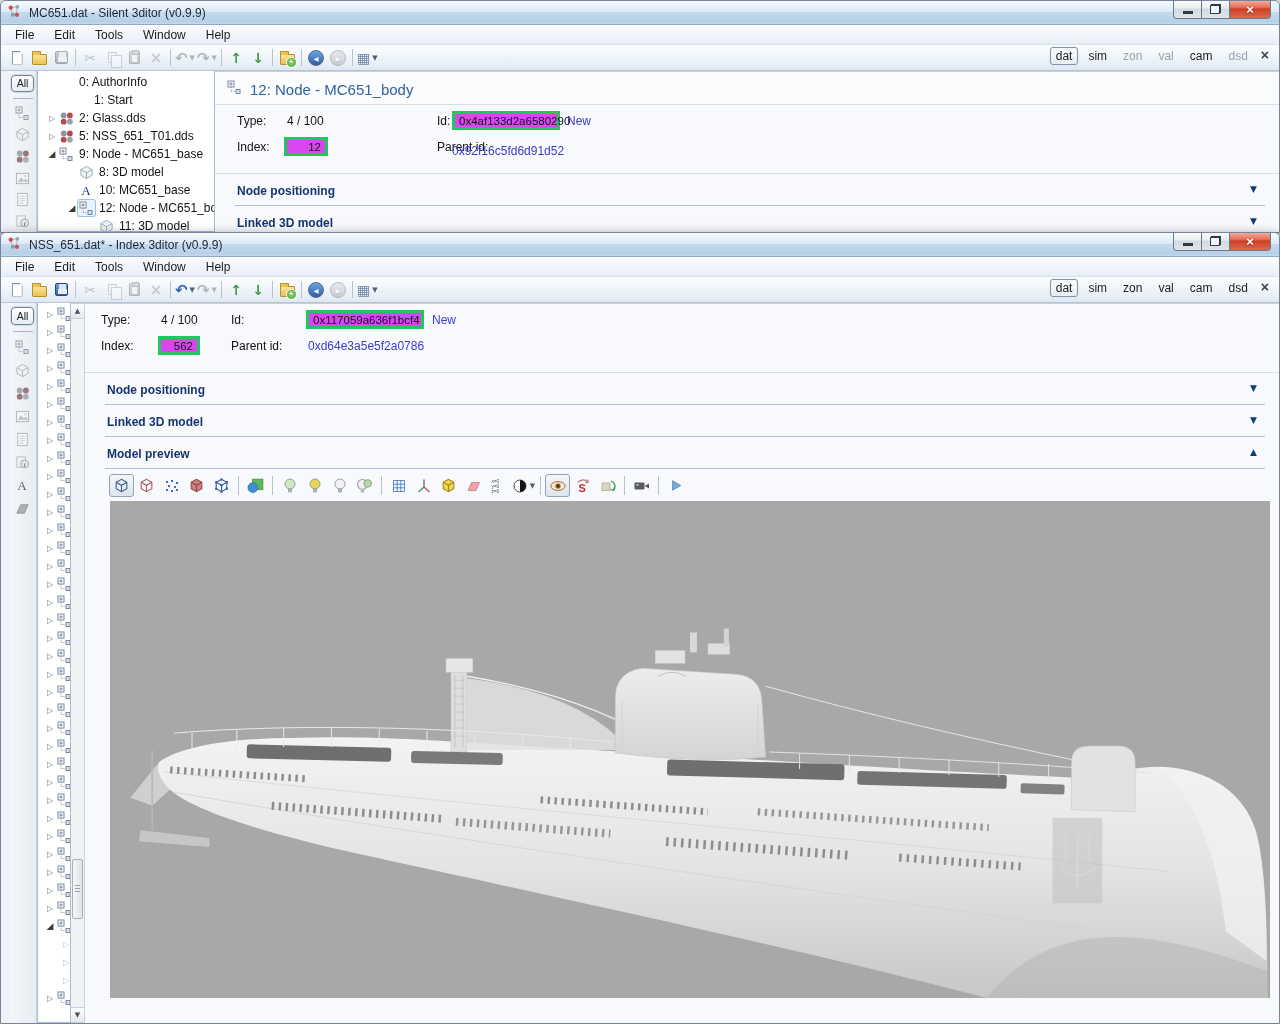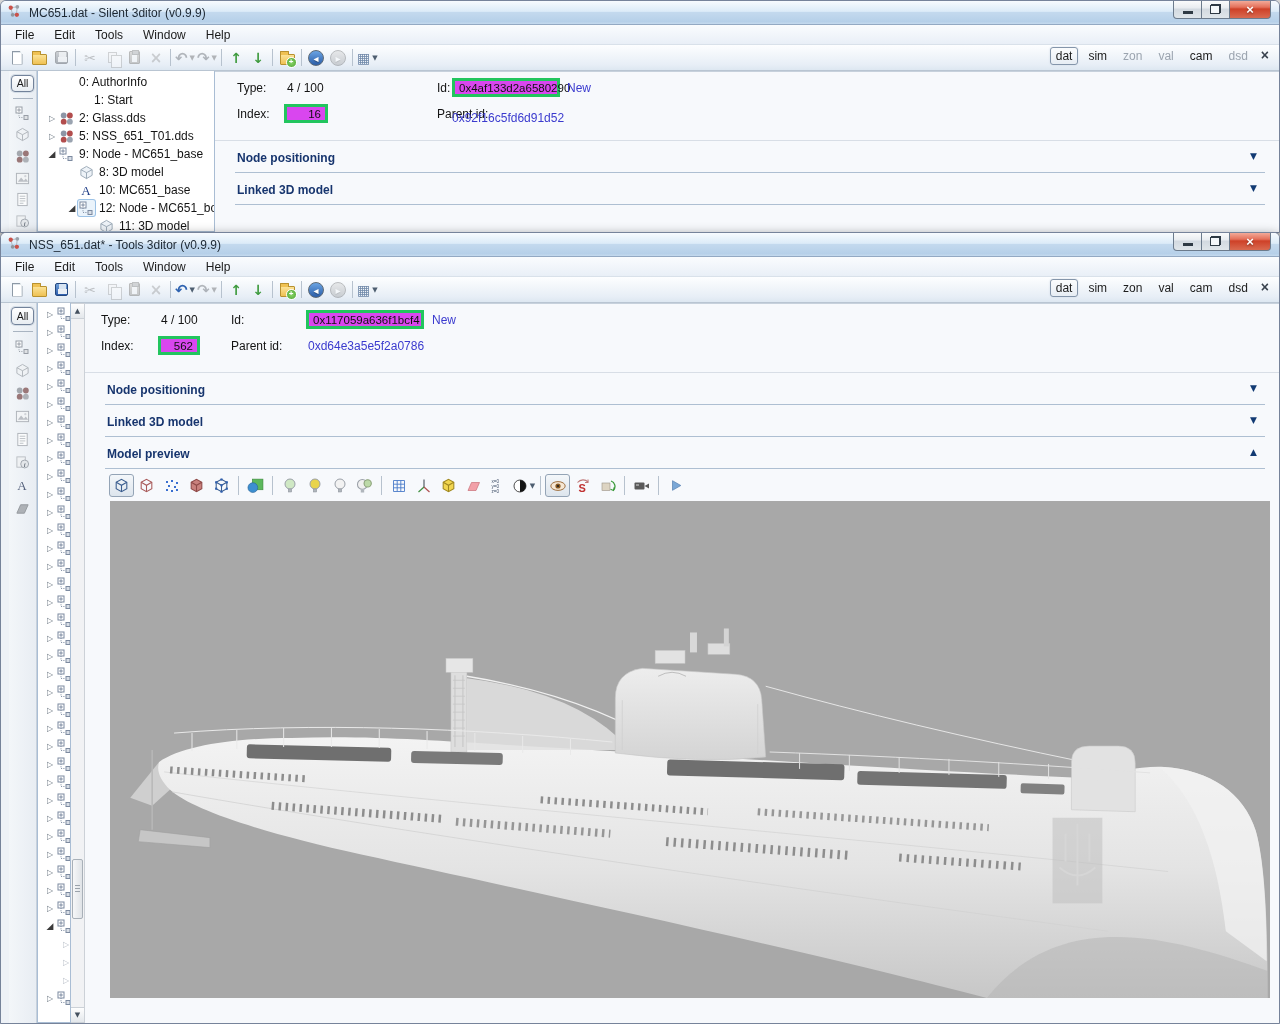--- a/index.html
+++ b/index.html
@@ -350,28 +350,39 @@
           <span class="ticon">
             <svg width="15" height="15" viewBox="0 0 16 16">
               <path d="M8 1.5 14 5v6L8 14.5 2 11V5Z" fill="#eef3f8" stroke="#9aa7b5"></path>
               <path d="M2 5l6 3.2L14 5M8 8.2v6.3" stroke="#9aa7b5" fill="none"></path>
             </svg>
           </span>
           <span class="tlabel">11: 3D model</span>
         </div>
       </div>
     <div class="mainpanel">
+      <div class="phead">
+        <span><svg width="15" height="15" viewBox="0 0 15 15">
+              <g stroke="#7c8aa0" stroke-width="1" fill="none">
+                <rect x="1" y="1" width="6" height="6" fill="#fff"></rect>
+                <path d="M4 2.2v3.6M2.2 4h3.6"></path>
+                <path d="M4 7v4.5h4.5" stroke-dasharray="1 1.3"></path>
+                <rect x="9" y="9.5" width="4" height="4" fill="#d8dee6"></rect>
+              </g>
+            </svg></span>
+        <span class="phead-text">12: Node - MC651_body</span>
+      </div>
       <div class="fields">
         <span class="f-abs" style="left:22px;top:2px">Type:</span>
         <span class="f-abs" style="left:72px;top:2px">4 / 100</span>
         <span class="f-abs" style="left:222px;top:2px">Id:</span>
         <span class="finput" style="left:237px;top:2px;width:108px">0x4af133d2a6580290</span>
         <span class="f-abs flink" style="left:352px;top:2px">New</span>
         <span class="f-abs" style="left:22px;top:28px">Index:</span>
-        <span class="finput right" style="left:69px;top:28px;width:44px">16</span>
+        <span class="finput right" style="left:69px;top:28px;width:44px">12</span>
         <span class="f-abs" style="left:222px;top:28px">Parent id:</span>
         <span class="f-abs flink" style="left:237px;top:32px">0x92f16c5fd6d91d52</span>
       </div>
       <div class="fieldsep"></div>
       <div class="section">
         <span class="section-label">Node positioning</span>
         <span class="section-arrow glyph">▼</span>
       </div>
       <div class="section">
         <span class="section-label">Linked 3D model</span>
@@ -383,21 +394,21 @@
 
 <div class="window" id="win2">
   <div class="titlebar">
     <span><svg width="15" height="15" viewBox="0 0 16 16">
           <path d="M4 4 11 3M4 4l2 7M11 3l-1 8M6 11h4" stroke="#aeb6be" stroke-width="1" fill="none"></path>
           <circle cx="4" cy="4" r="2.3" fill="#c9524a"></circle>
           <circle cx="11" cy="3" r="2" fill="#9aa2aa"></circle>
           <circle cx="6" cy="11.5" r="2" fill="#8f979f"></circle>
           <circle cx="10.5" cy="11.5" r="2.3" fill="#c9524a"></circle>
         </svg></span>
-    <span class="title-text">NSS_651.dat* - Tools 3ditor (v0.9.9)</span>
+    <span class="title-text">NSS_651.dat* - Index 3ditor (v0.9.9)</span>
     <div class="winbtns">
       <div class="winbtn min">
           <span class="ic-min"></span>
         </div>
       <div class="winbtn">
           <span class="ic-restore"></span>
         </div>
       <div class="winbtn close">×</div>
     </div>
   </div>

